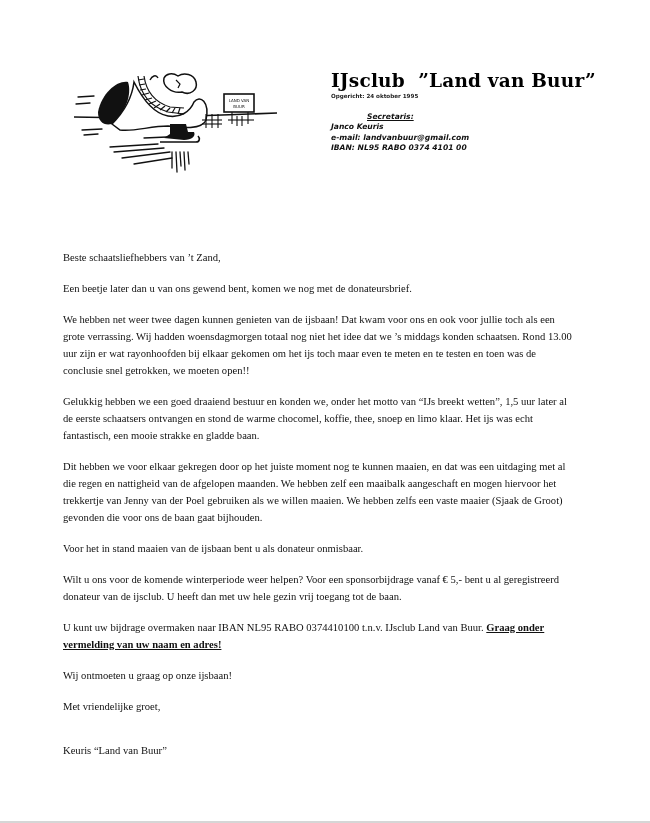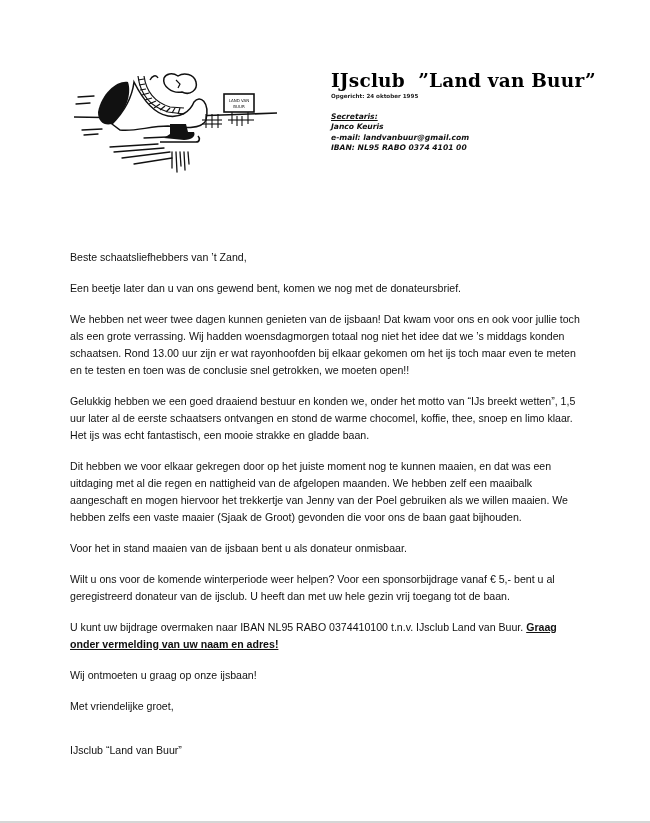--- a/index.html
+++ b/index.html
@@ -6,24 +6,24 @@
   body { width: 650px; height: 823px; position: relative; overflow: hidden; color: #111; }
   .page { position: absolute; left: 0; top: 0; width: 576px; height: 820px; background: #fff; }
   .bottom-rule { position: absolute; left: 0; top: 821px; width: 650px; height: 2px; background: #d6d6d6; }
 
   .logo { position: absolute; left: 72px; top: 72px; width: 210px; height: 105px; }
 
   .header { position: absolute; left: 331px; top: 70px; width: 300px; }
   .club-title { font-family: "DejaVu Serif", serif; font-weight: bold; font-size: 18.5px; letter-spacing: 0.2px; line-height: 22px; color: #000; white-space: pre; }
   .founded { font-family: "DejaVu Sans", sans-serif; font-weight: bold; font-size: 5.6px; line-height: 8px; color: #222; margin-top: 0px; }
   .contact { margin-top: 12px; font-family: "DejaVu Sans", sans-serif; font-style: italic; font-weight: bold; font-size: 7.6px; line-height: 10.4px; color: #111; }
-  .contact .label { text-decoration: underline; }
+  .contact .label { text-decoration: underline; margin-left: 36px; }
   .iban-head { font-family: "DejaVu Sans", sans-serif; font-style: italic; font-weight: bold; font-size: 7.6px; line-height: 10px; color: #111; }
 
-  .body { position: absolute; left: 70px; top: 249px; width: 510px; font-family: Liberation Sans, sans-serif; font-size: 10.6px; line-height: 17px; color: #111; }
+  .body { position: absolute; left: 63px; top: 249px; width: 510px; font-family: Liberation Serif, serif; font-size: 10.6px; line-height: 17px; color: #111; }
   .body p { margin: 0 0 14px 0; }
   .body .strong-u { font-weight: bold; text-decoration: underline; }
   .spacer { height: 17px; }
 </style>
 </head>
 <body>
 
 <div class="page">
 
   <svg class="logo" viewBox="0 0 210 105" xmlns="http://www.w3.org/2000/svg">
@@ -108,17 +108,17 @@
     <p>We hebben net weer twee dagen kunnen genieten van de ijsbaan! Dat kwam voor ons en ook voor jullie toch als een grote verrassing. Wij hadden woensdagmorgen totaal nog niet het idee dat we ’s middags konden schaatsen. Rond 13.00 uur zijn er wat rayonhoofden bij elkaar gekomen om het ijs toch maar even te meten en te testen en toen was de conclusie snel getrokken, we moeten open!!</p>
     <p>Gelukkig hebben we een goed draaiend bestuur en konden we, onder het motto van “IJs breekt wetten”, 1,5 uur later al de eerste schaatsers ontvangen en stond de warme chocomel, koffie, thee, snoep en limo klaar. Het ijs was echt fantastisch, een mooie strakke en gladde baan.</p>
     <p>Dit hebben we voor elkaar gekregen door op het juiste moment nog te kunnen maaien, en dat was een uitdaging met al die regen en nattigheid van de afgelopen maanden. We hebben zelf een maaibalk aangeschaft en mogen hiervoor het trekkertje van Jenny van der Poel gebruiken als we willen maaien. We hebben zelfs een vaste maaier (Sjaak de Groot) gevonden die voor ons de baan gaat bijhouden.</p>
     <p>Voor het in stand maaien van de ijsbaan bent u als donateur onmisbaar.</p>
     <p>Wilt u ons voor de komende winterperiode weer helpen? Voor een sponsorbijdrage vanaf € 5,-  bent u al geregistreerd donateur van de ijsclub. U heeft dan met uw hele gezin vrij toegang tot de baan.</p>
     <p><span>U kunt uw bijdrage overmaken naar IBAN NL95 RABO 0374410100 t.n.v. IJsclub Land van Buur. </span><span class="strong-u">Graag onder vermelding van uw naam en adres!</span></p>
     <p>Wij ontmoeten u graag op onze ijsbaan!</p>
     <p style="margin-bottom:0;">Met vriendelijke groet,</p>
     <div class="spacer"></div>
     <div style="height:10px"></div>
-    <p>IJsclub “Land van Buur”</p>
+    <p>Keuris “Land van Buur”</p>
   </div>
 
 </div>
 <div class="bottom-rule"></div>
 
 </body></html>

